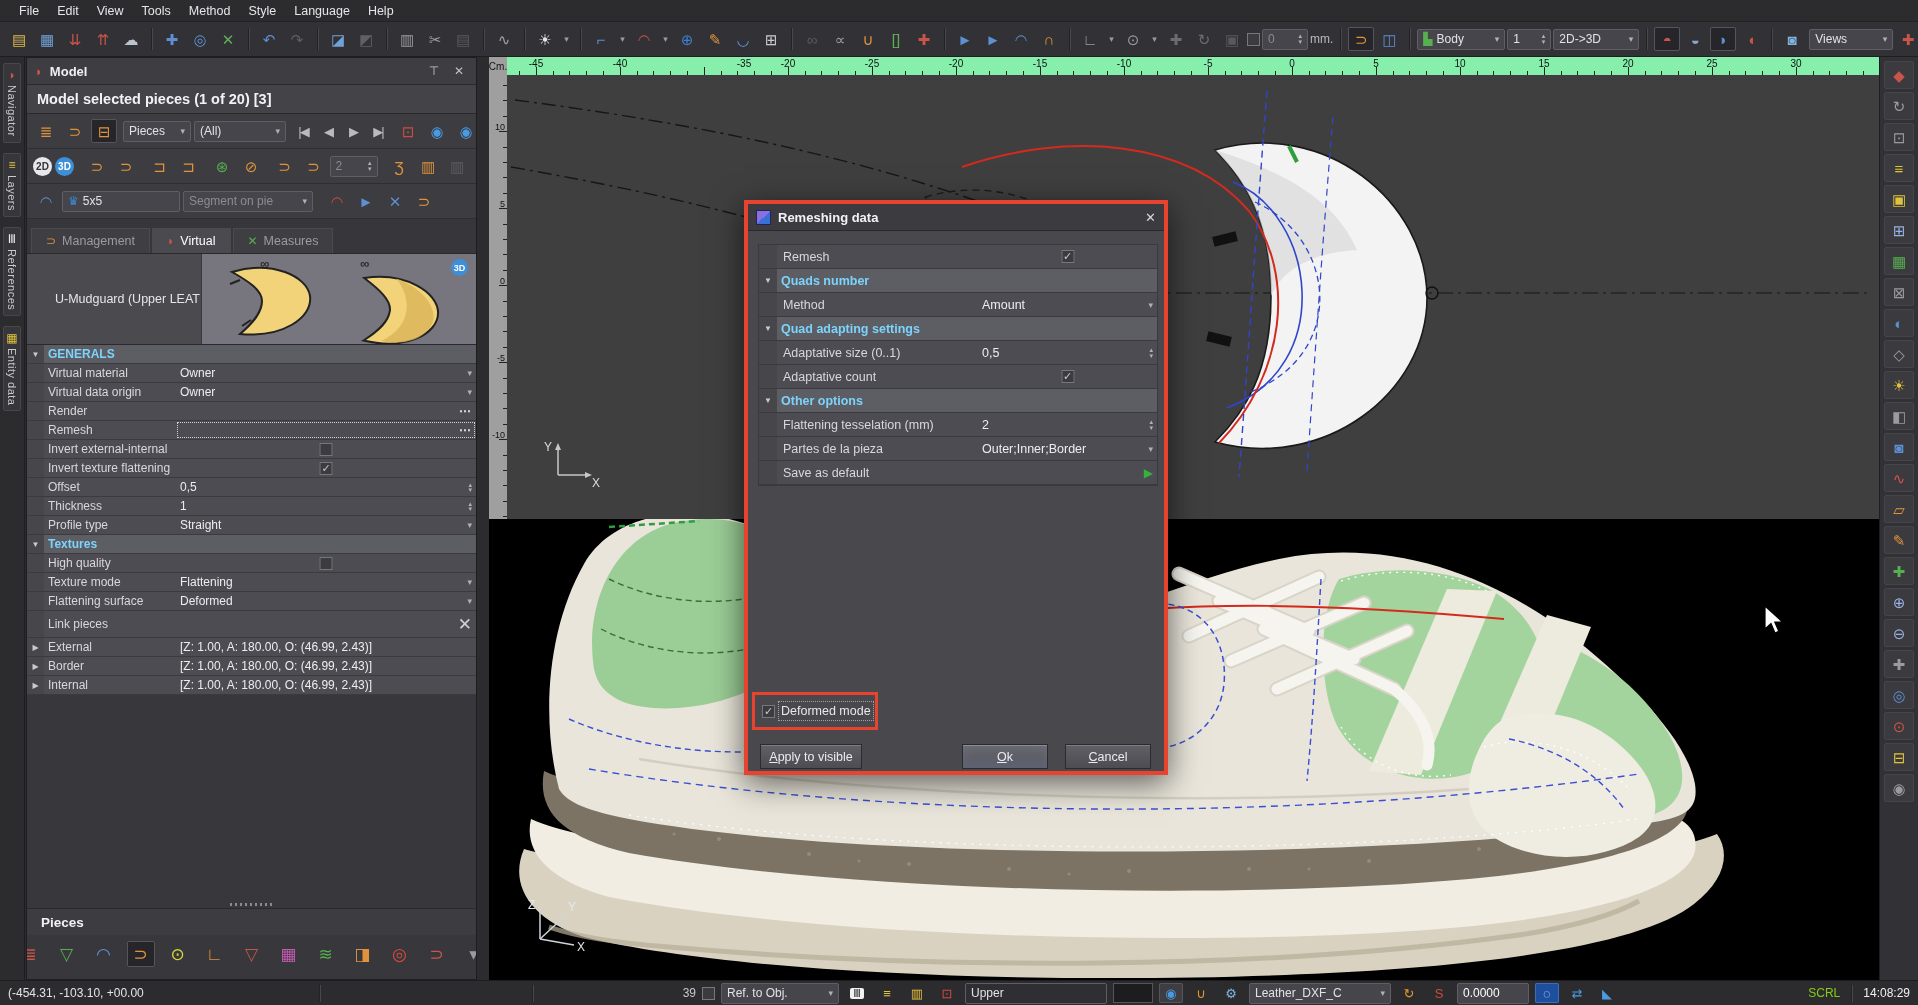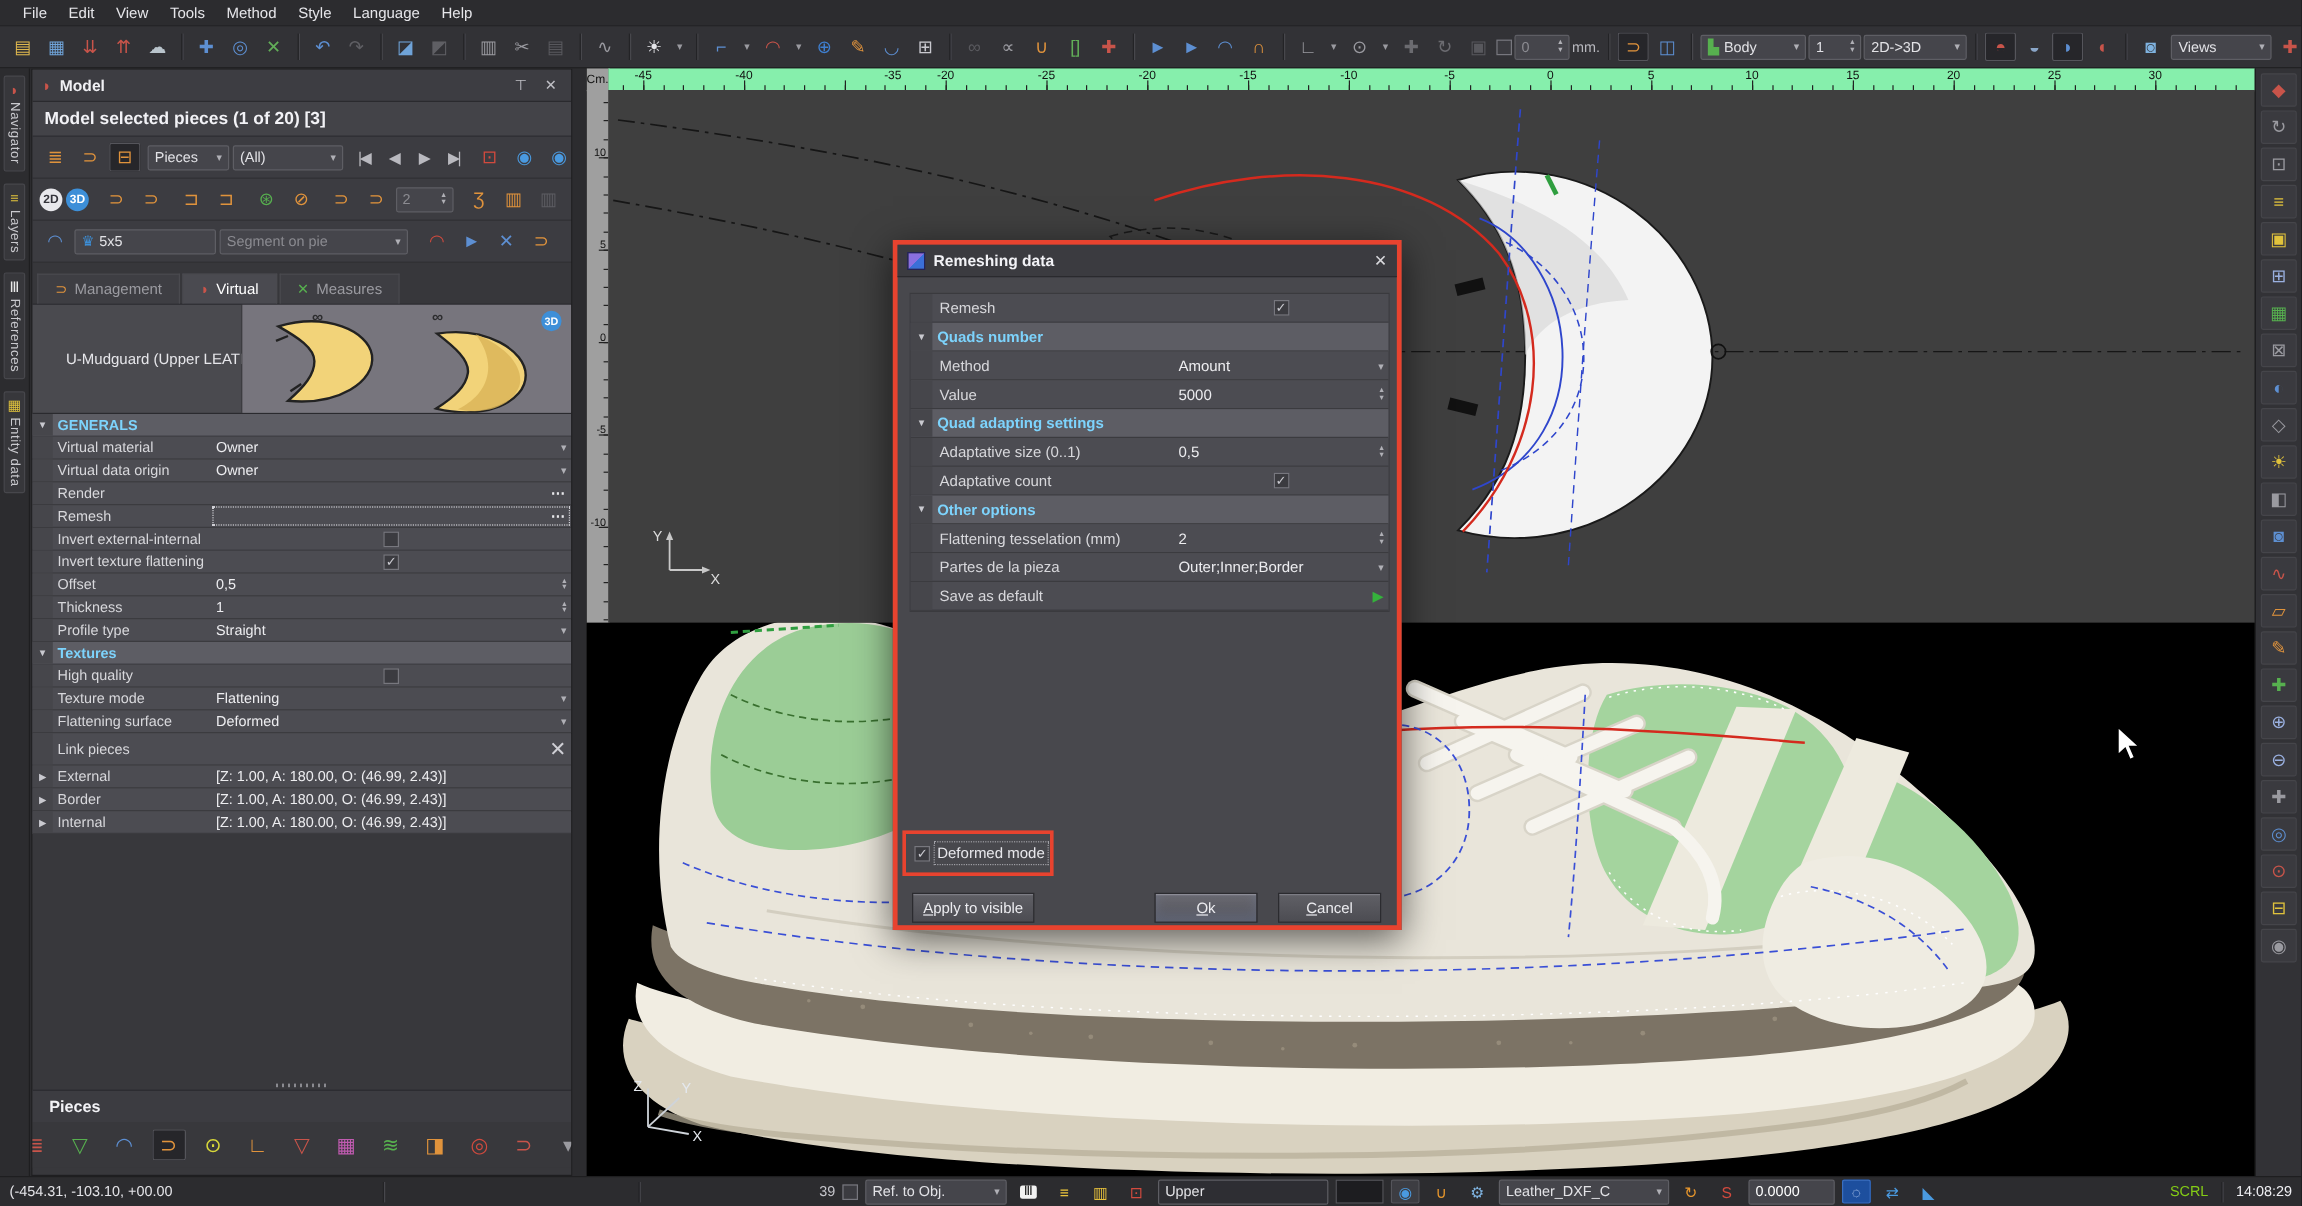--- a/index.html
+++ b/index.html
@@ -443,21 +443,21 @@
         </div>
       </div>
     <div class="ptoolbar">
         <div class="icon">
           <span class="iglyph" style="color: rgb(93, 143, 210);">◠</span>
         </div>
         <div class="field" style="width: 118px;">
           <span class="iglyph" style="color: rgb(61, 143, 216); font-size: 12px;">♛</span>
           <span class="lab">5x5</span>
         </div>
-        <div class="dd dis" style="width: 157px;">
+        <div class="dd dis" style="width: 130px;">
           <span class="lab">Segment on pie</span>
           <span class="caret">▾</span>
         </div>
         <div style="width: 5px;"></div>
         <div class="icon">
           <span class="iglyph" style="color: rgb(210, 74, 62);">◠</span>
         </div>
         <div class="icon">
           <span class="iglyph" style="color: rgb(93, 143, 210);">►</span>
         </div>
@@ -1144,31 +1144,20 @@
           <div class="pseclab">Quads number</div>
         </div>
         <div class="prow">
           <div class="pgut"></div>
           <div class="plab">Method</div>
           <div class="pval">
             <span class="pvtext">Amount</span>
             <span class="caret">▾</span>
           </div>
         </div>
-        <div class="prow">
-          <div class="pgut"></div>
-          <div class="plab">Value</div>
-          <div class="pval">
-            <span class="pvtext">5000</span>
-            <span class="spinmini">
-              <span>▴</span>
-              <span>▾</span>
-            </span>
-          </div>
-        </div>
         <div class="prow psec">
           <div class="pgut">▼</div>
           <div class="pseclab">Quad adapting settings</div>
         </div>
         <div class="prow">
           <div class="pgut"></div>
           <div class="plab">Adaptative size (0..1)</div>
           <div class="pval">
             <span class="pvtext">0,5</span>
             <span class="spinmini">

